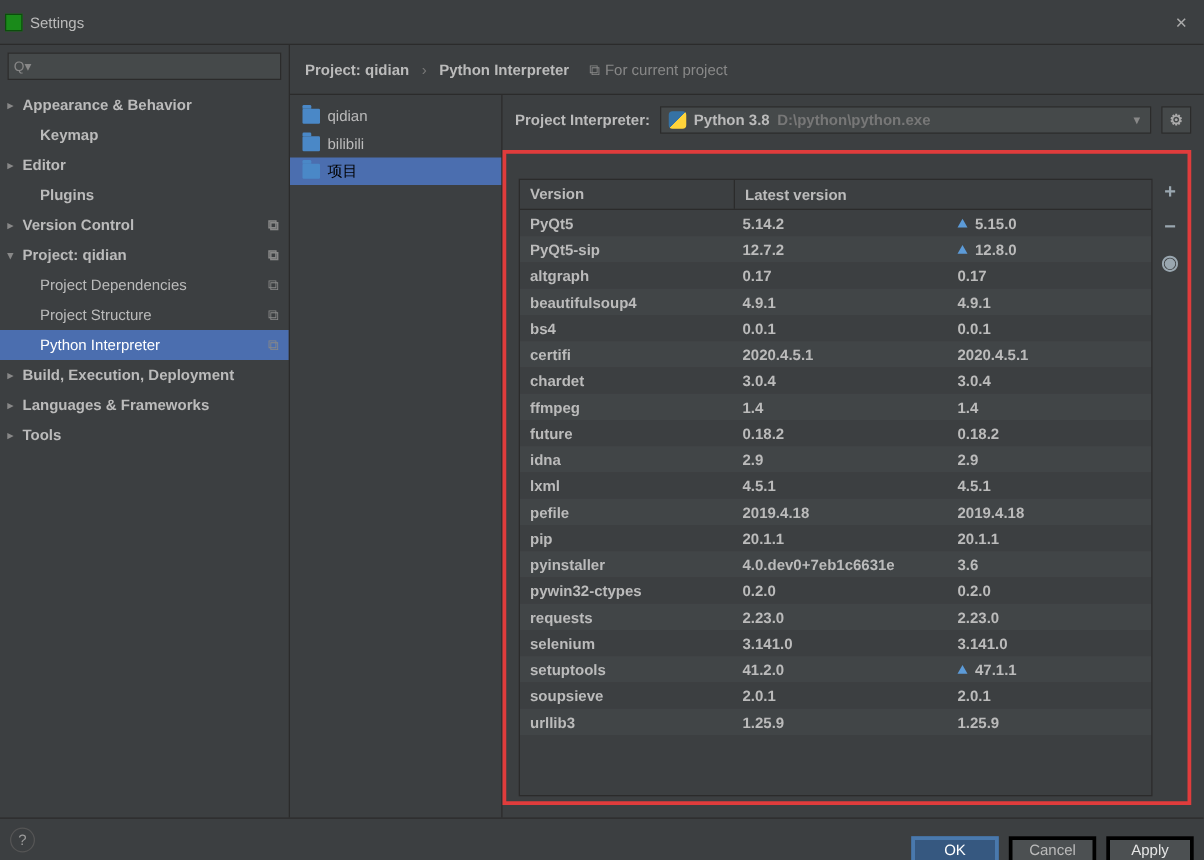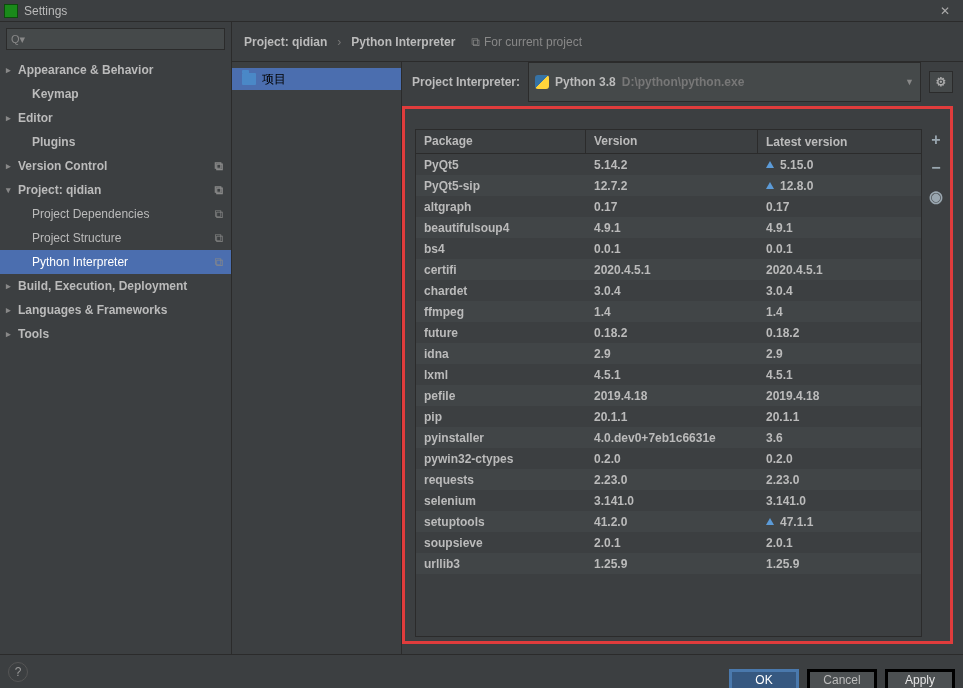--- a/index.html
+++ b/index.html
@@ -7,21 +7,21 @@
     width: 963px; height: 688px;
     background: #3c3f41;
     color: #bbbbbb;
     font-family: "Segoe UI", Arial, sans-serif;
     font-size: 12px;
     overflow: hidden;
     display: flex;
     flex-direction: column;
   }
   .titlebar {
-    height: 22px;
+    height: 36px;
     background: #3c3f41;
     display: flex;
     align-items: center;
     justify-content: space-between;
     padding: 0 4px;
     border-bottom: 1px solid #2b2b2b;
   }
   .titlebar .left { display: flex; align-items: center; gap: 6px; }
   .titlebar .appicon {
     width: 14px; height: 14px;
@@ -160,21 +160,21 @@
   }
   .interp-row {
     display: flex;
     align-items: center;
     gap: 8px;
     height: 28px;
   }
   .interp-label { white-space: nowrap; }
   .interp-select {
     flex: 1;
-    height: 40px;
+    height: 22px;
     background: #45494a;
     border: 1px solid #2b2b2b;
     display: flex;
     align-items: center;
     padding: 0 6px;
     gap: 6px;
     min-width: 0;
   }
   .pyicon {
     width: 14px; height: 14px;
@@ -368,20 +368,28 @@
       <span class="sep">›</span>
       <span class="bc-item">Python Interpreter</span>
       <span class="tag">
         <span>⧉</span>
         <span>For current project</span>
       </span>
     </div>
 
     <div class="body-row">
       <div class="left-panel" id="projects-panel">
+          <div class="proj-item">
+            <span class="picon"></span>
+            <span>qidian</span>
+          </div>
+          <div class="proj-item">
+            <span class="picon"></span>
+            <span>bilibili</span>
+          </div>
           <div class="proj-item selected">
             <span class="picon"></span>
             <span>项目</span>
           </div>
         </div>
 
       <div class="center-panel">
         <div class="interp-row">
           <span class="interp-label">Project Interpreter:</span>
           <div class="interp-select">
@@ -391,21 +399,20 @@
             <span class="interp-arrow">▼</span>
           </div>
           <div class="gear-btn">
             <span>⚙</span>
           </div>
         </div>
 
         <div class="pkg-area">
           <div class="pkg-table-wrap">
             <div class="pkg-head">
-              <div class="col pkg">Package</div>
               <div class="col ver">Version</div>
               <div class="col lat" style="border-right:none;">Latest version</div>
             </div>
             <div class="pkg-body" id="pkg-body">
                 <div class="pkg-row">
                   <div class="col pkg">PyQt5</div>
                   <div class="col ver">5.14.2</div>
                   <div class="col lat">
                     <span class="upd-icon"></span>
                     <span>5.15.0</span>

